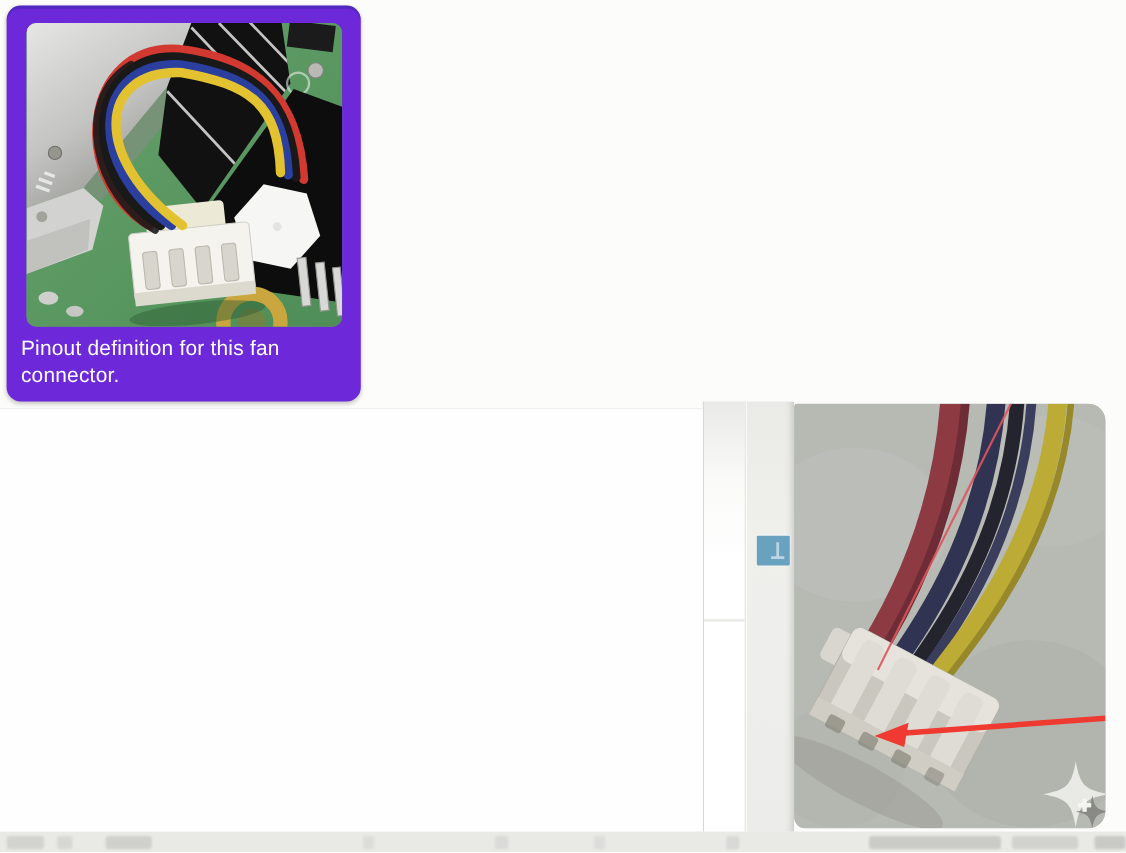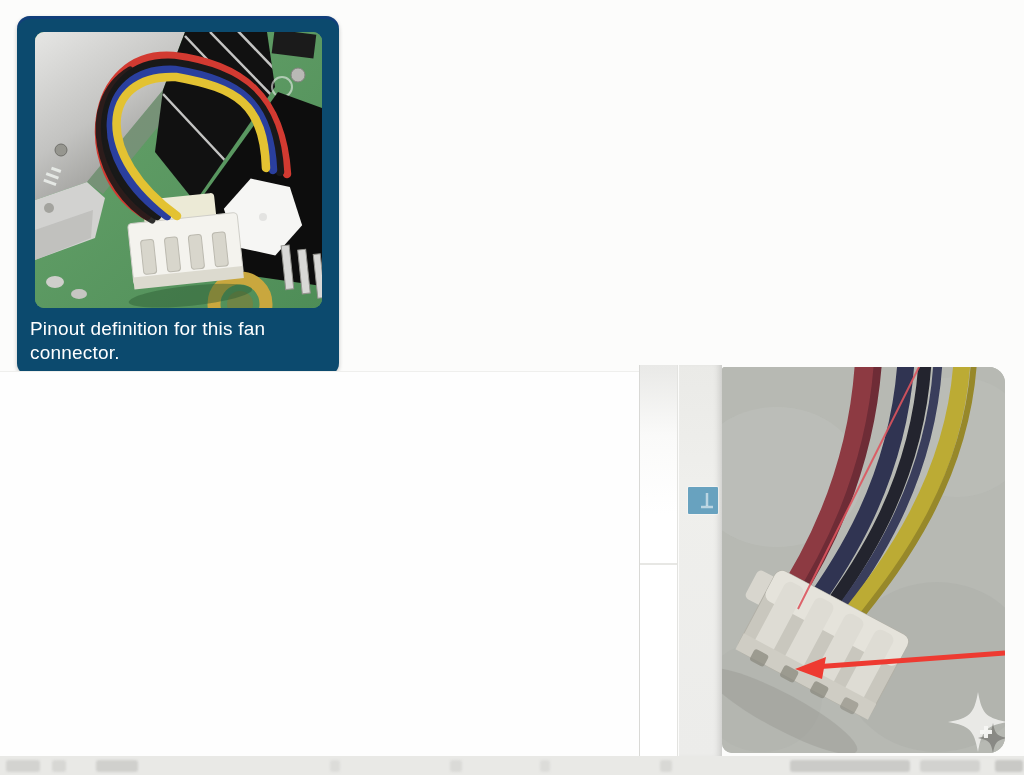--- a/index.html
+++ b/index.html
@@ -4,22 +4,22 @@
 <style>
   html,body{margin:0;padding:0;background:#ffffff;}
   *{box-sizing:border-box;}
   .canvas{
     position:relative;width:1024px;height:775px;overflow:hidden;
     background:#fcfcfb;font-family:"Liberation Sans",sans-serif;
   }
 
   
   .pin-card{
-    position:absolute;left:5px;top:4px;width:322px;height:360px;margin:12px;
-    background:#0c4a6e;border-radius:13px;
+    position:absolute;left:5px;top:4px;width:322px;height:360px;margin:1px;
+    background:#6d28d9;border-radius:13px;
     box-shadow:inset 0 3px 0 rgba(28,42,150,.35), 0 2px 4px rgba(0,0,0,.22);
   }
   .pin-card-photo{
     position:absolute;left:18px;top:16px;width:287px;height:276px;
     border-radius:9px;overflow:hidden;background:#5c9a63;
   }
   .pin-card-caption{
     position:absolute;left:13px;top:301px;width:302px;
     color:#ffffff;font-size:19px;line-height:24px;letter-spacing:.2px;
   }

